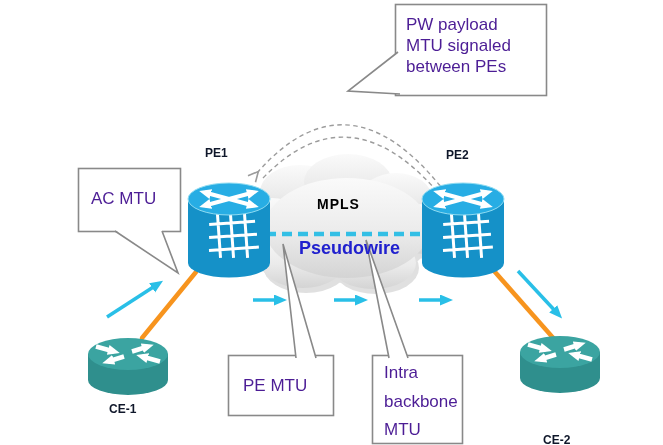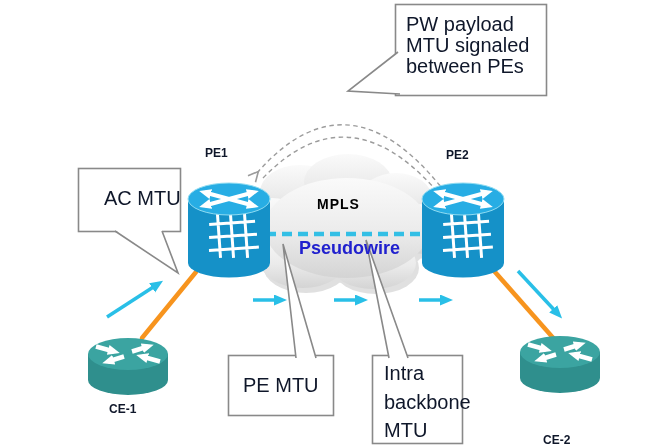--- a/index.html
+++ b/index.html
@@ -12,21 +12,21 @@
   }
   .stage svg{position:absolute;left:0;top:0;z-index:1;}
   .lbl{
     position:absolute;z-index:2;
     font-family:"Liberation Sans", sans-serif;
     white-space:pre-line;
   }
   .node-label{font-weight:bold;font-size:12px;color:#0f172a;}
   .mpls-label{font-weight:bold;font-size:14px;color:#000000;letter-spacing:1px;}
   .pseudowire-label{font-weight:bold;font-size:18px;color:#2020CE;}
-  .callout-text{font-size:20px;line-height:21px;color:#0f172a;}
+  .callout-text{font-size:17px;line-height:21px;color:#4c1d95;}
   .callout-text.tall{line-height:28.5px;}
 </style>
 </head>
 <body>
 
 <div class="stage">
 
   <svg width="663" height="445" viewBox="0 0 663 445">
     <defs>
       <linearGradient id="cg" x1="0" y1="0" x2="0" y2="1">
@@ -141,19 +141,19 @@
   <div class="lbl node-label" style="left:446px;top:148px;">PE2</div>
   <div class="lbl node-label" style="left:109px;top:402px;">CE-1</div>
   <div class="lbl node-label" style="left:543px;top:401px;margin-top:32px;">CE-2</div>
 
   <div class="lbl mpls-label" style="left:317px;top:196px;">MPLS</div>
   <div class="lbl pseudowire-label" style="left:299px;top:238px;">Pseudowire</div>
 
   <div class="lbl callout-text" style="left:406px;top:14px;width:136px;">PW payload
 MTU signaled
 between PEs</div>
-  <div class="lbl callout-text" style="left:104px;top:188px;">AC MTU</div>
+  <div class="lbl callout-text" style="left:91px;top:188px;">AC MTU</div>
   <div class="lbl callout-text" style="left:243px;top:375px;text-align:center;">PE MTU</div>
   <div class="lbl callout-text tall" style="left:384px;top:359px;width:85px;">Intra
 backbone
 MTU</div>
 
 </div>
 
 </body></html>

